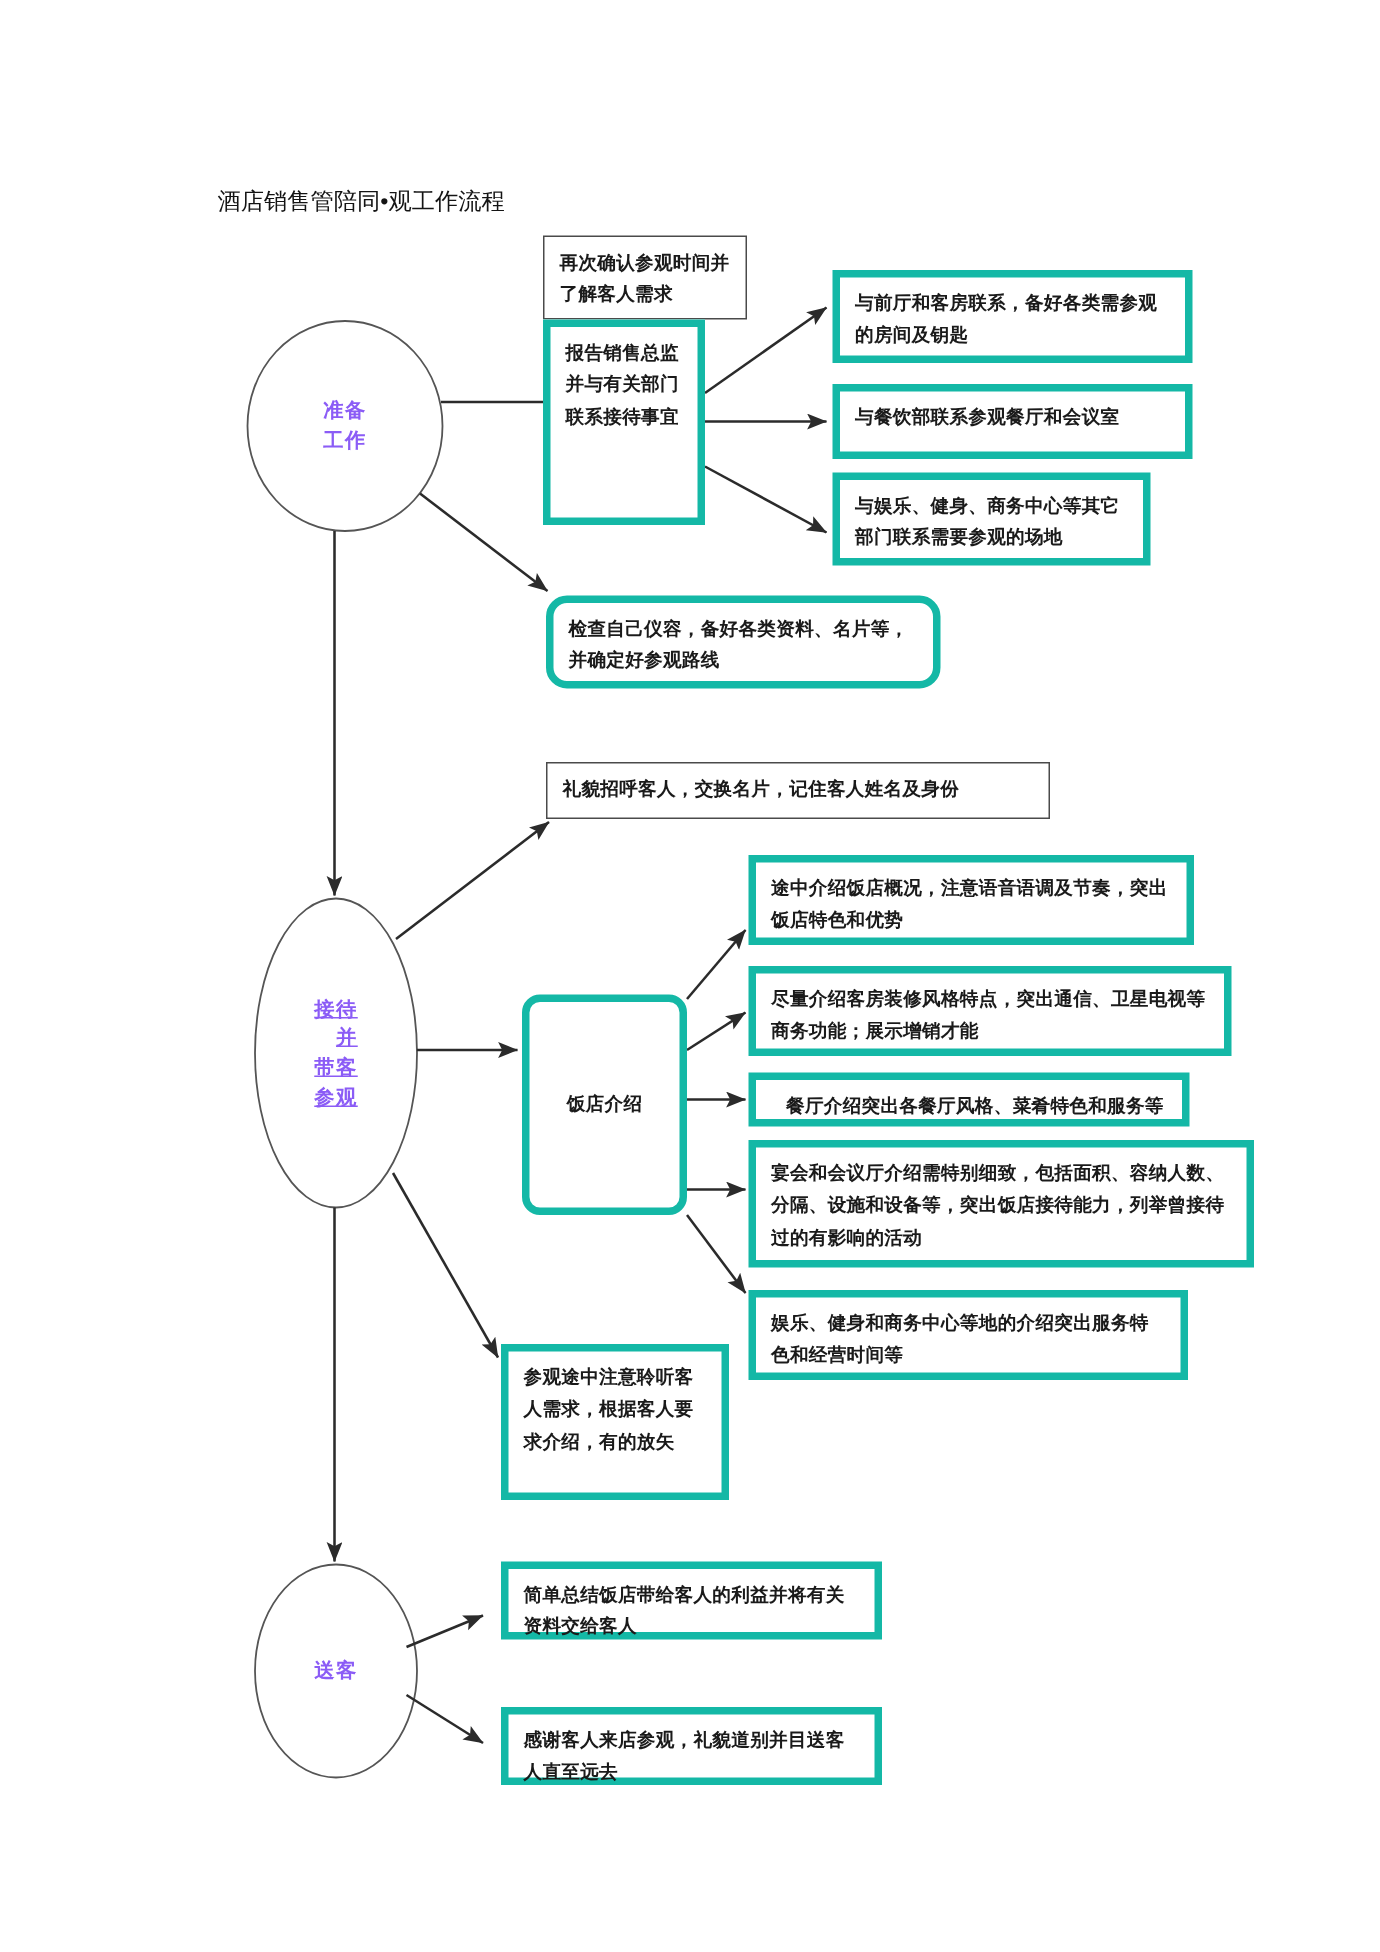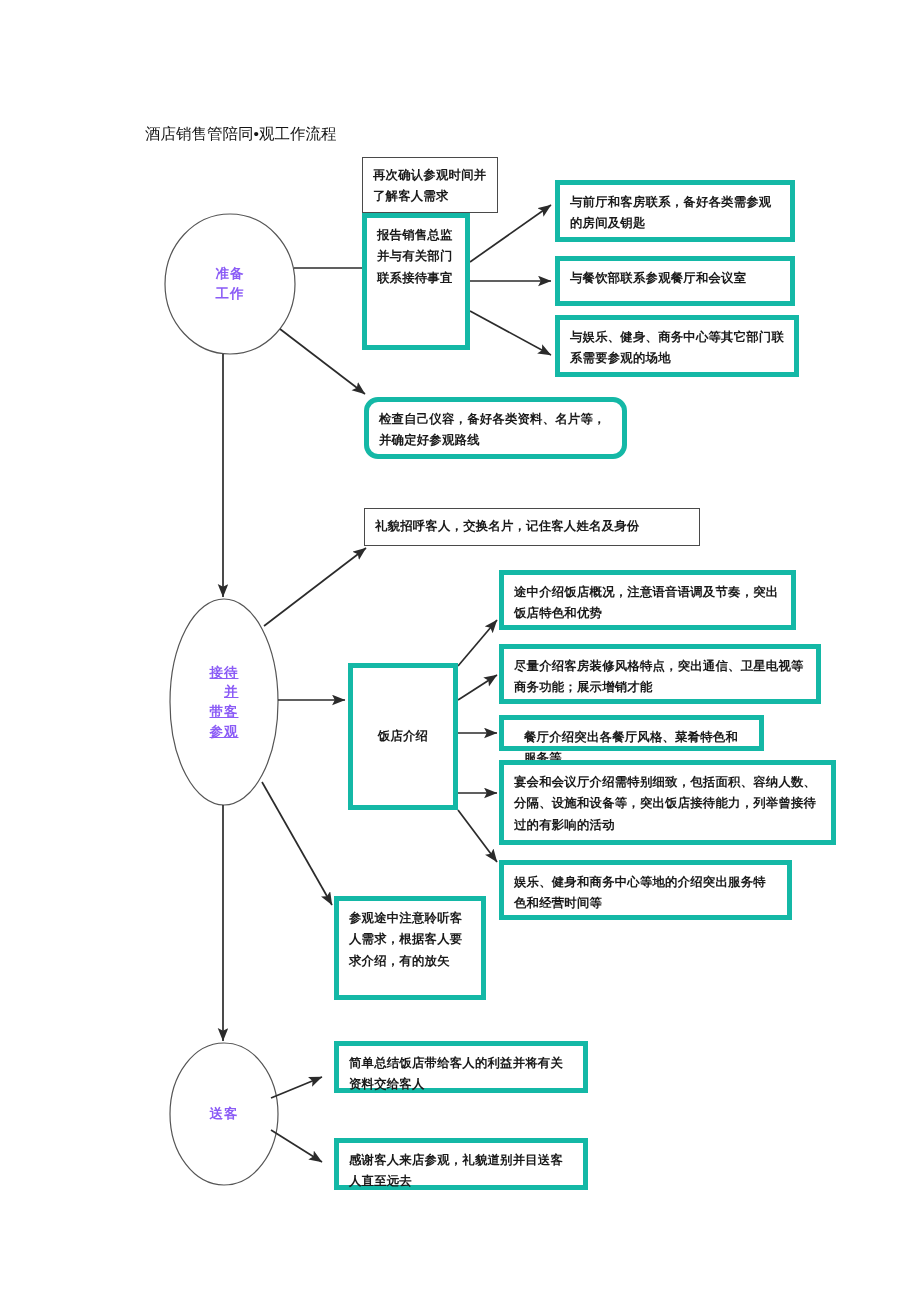--- a/index.html
+++ b/index.html
@@ -47,20 +47,21 @@
   }
   .node-box.thick {
     border: 1.6px solid #4a4a4a;
     font-family: Liberation Serif, serif;
   }
   .node-box.centerbox {
     display: flex;
     align-items: center;
     justify-content: center;
     padding: 4px;
+    border-radius: 12px;
   }
   .ellipse-label {
     position: absolute;
     display: flex;
     align-items: center;
     justify-content: center;
     text-align: right;
     font-size: 13.5px;
     font-weight: bold;
     color: #8b5cf6;
@@ -135,33 +136,33 @@
   <div class="ellipse-label" style="left:178px; top:1084px; width:92px; height:60px;">送客</div>
 
   <div class="node-box thick" style="left:362px; top:157px; width:136px; height:56px;">再次确认参观时间并了解客人需求</div>
 
   <div class="node-box" style="left:362px; top:213px; width:108px; height:137px;">报告销售总监并与有关部门联系接待事宜</div>
 
   <div class="node-box" style="left:555px; top:180px; width:240px; height:62px;">与前厅和客房联系，备好各类需参观的房间及钥匙</div>
 
   <div class="node-box" style="left:555px; top:256px; width:240px; height:50px;">与餐饮部联系参观餐厅和会议室</div>
 
-  <div class="node-box" style="left:555px; top:315px; width:244px; height:62px;">与娱乐、健身、商务中心等其它部门联系需要参观的场地</div>
+  <div class="node-box" style="left:555px; top:315px; width:212px; height:62px;">与娱乐、健身、商务中心等其它部门联系需要参观的场地</div>
 
   <div class="node-box" style="left:364px; top:397px; width:263px; height:62px;border-radius:14px;">检查自己仪容，备好各类资料、名片等，并确定好参观路线</div>
 
   <div class="node-box thick" style="left:364px; top:508px; width:336px; height:38px;">礼貌招呼客人，交换名片，记住客人姓名及身份</div>
 
   <div class="node-box centerbox" style="left:348px; top:663px; width:110px; height:147px;">饭店介绍</div>
 
   <div class="node-box" style="left:499px; top:570px; width:297px; height:60px;">途中介绍饭店概况，注意语音语调及节奏，突出饭店特色和优势</div>
 
   <div class="node-box" style="left:499px; top:644px; width:322px; height:60px;">尽量介绍客房装修风格特点，突出通信、卫星电视等商务功能；展示增销才能</div>
 
-  <div class="node-box" style="left:499px; top:715px; width:265px; height:36px;padding-left:20px;">餐厅介绍突出各餐厅风格、菜肴特色和服务等</div>
+  <div class="node-box" style="left:499px; top:715px; width:294px; height:36px;padding-left:20px;">餐厅介绍突出各餐厅风格、菜肴特色和服务等</div>
 
   <div class="node-box" style="left:499px; top:760px; width:337px; height:85px;">宴会和会议厅介绍需特别细致，包括面积、容纳人数、分隔、设施和设备等，突出饭店接待能力，列举曾接待过的有影响的活动</div>
 
   <div class="node-box" style="left:499px; top:860px; width:293px; height:60px;">娱乐、健身和商务中心等地的介绍突出服务特色和经营时间等</div>
 
   <div class="node-box" style="left:334px; top:896px; width:152px; height:104px;">参观途中注意聆听客人需求，根据客人要求介绍，有的放矢</div>
 
   <div class="node-box" style="left:334px; top:1041px; width:254px; height:52px;">简单总结饭店带给客人的利益并将有关资料交给客人</div>
 
   <div class="node-box" style="left:334px; top:1138px; width:254px; height:52px;">感谢客人来店参观，礼貌道别并目送客人直至远去</div>

